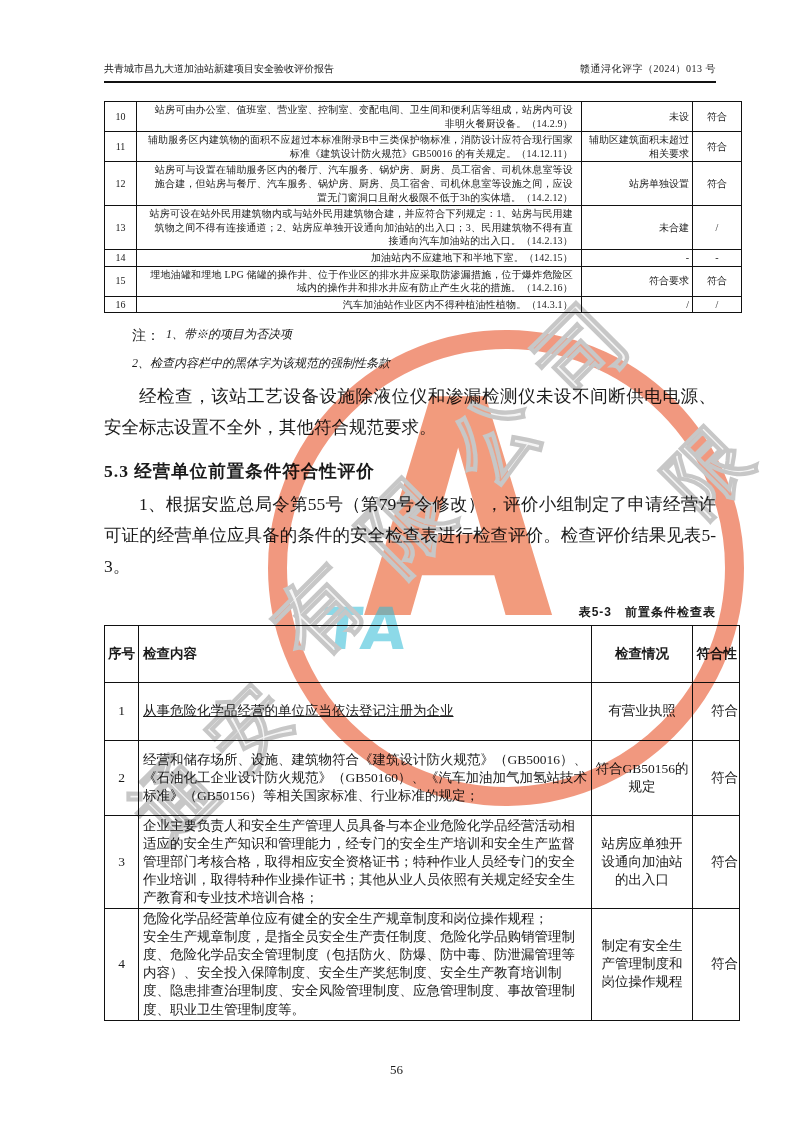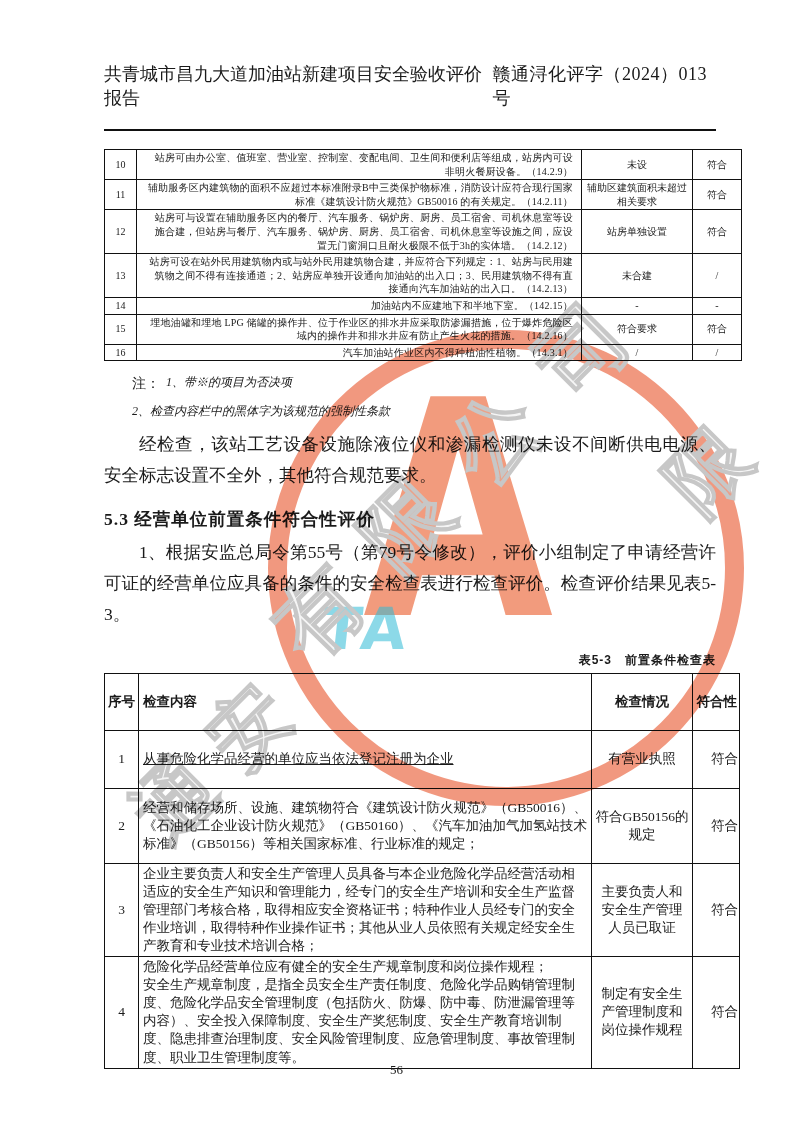--- a/index.html
+++ b/index.html
@@ -10,33 +10,33 @@
     background:#ffffff;
     overflow:hidden;
     font-family:"Liberation Serif","DejaVu Serif",serif;
     color:#1a1a1a;
   }
   .content{position:relative;z-index:1;width:612px;margin:0 0 0 104px;padding-top:62px;}
 
   
   .doc-header{
     display:flex;justify-content:space-between;align-items:center;
-    font-size:18px;
+    font-size:10px;
     border-bottom:2px solid #111;
-    padding-bottom:19px;
+    padding-bottom:5px;
   }
   .doc-header .code{letter-spacing:.5px;}
 
   
   table{border-collapse:collapse;width:612px;table-layout:fixed;}
   td,th{border:1.6px solid #111;vertical-align:middle;}
   .t1{margin-top:18px;font-size:10px;line-height:1.36;border-radius:32px;}
   .t1 .c-no{width:29px;text-align:center;}
   .t1 .c-content{width:428px;text-align:right;padding:1px 8px;letter-spacing:.2px;}
-  .t1 .c-status{width:104px;text-align:center;padding:1px 3px;}
+  .t1 .c-status{width:104px;text-align:right;padding:1px 3px;}
   .t1 .c-conf{width:46px;text-align:center;}
 
   .t2{margin-top:3px;font-size:13.5px;line-height:1.34;}
   .t2 th{font-weight:bold;text-align:center;padding:2px 2px;font-family:"Liberation Sans","DejaVu Sans",sans-serif;font-size:13.5px;}
   .t2 .c-no{width:29px;text-align:center;}
   .t2 .c-content{width:444px;text-align:left;padding:1px 4px;white-space:pre-line;}
   .t2 .c-status{width:94px;text-align:center;padding:19px 3px;}
   .t2 .c-conf{width:42px;text-align:right;}
   .underline{text-decoration:underline;}
 
@@ -105,21 +105,21 @@
     <table class="t1">
       <tbody>
         <tr>
           <td class="c-no">10</td>
           <td class="c-content">站房可由办公室、值班室、营业室、控制室、变配电间、卫生间和便利店等组成，站房内可设非明火餐厨设备。（14.2.9）</td>
           <td class="c-status">未设</td>
           <td class="c-conf">符合</td>
         </tr>
         <tr>
           <td class="c-no">11</td>
-          <td class="c-content">辅助服务区内建筑物的面积不应超过本标准附录B中三类保护物标准，消防设计应符合现行国家标准《建筑设计防火规范》GB50016 的有关规定。（14.2.11）</td>
+          <td class="c-content">辅助服务区内建筑物的面积不应超过本标准附录B中三类保护物标准，消防设计应符合现行国家标准《建筑设计防火规范》GB50016 的有关规定。（14.12.11）</td>
           <td class="c-status">辅助区建筑面积未超过相关要求</td>
           <td class="c-conf">符合</td>
         </tr>
         <tr>
           <td class="c-no">12</td>
           <td class="c-content">站房可与设置在辅助服务区内的餐厅、汽车服务、锅炉房、厨房、员工宿舍、司机休息室等设施合建，但站房与餐厅、汽车服务、锅炉房、厨房、员工宿舍、司机休息室等设施之间，应设置无门窗洞口且耐火极限不低于3h的实体墙。（14.2.12）</td>
           <td class="c-status">站房单独设置</td>
           <td class="c-conf">符合</td>
         </tr>
         <tr>
@@ -183,21 +183,21 @@
         </tr>
         <tr>
           <td class="c-no">2</td>
           <td class="c-content">经营和储存场所、设施、建筑物符合《建筑设计防火规范》（GB50016）、《石油化工企业设计防火规范》（GB50160）、《汽车加油加气加氢站技术标准》（GB50156）等相关国家标准、行业标准的规定；</td>
           <td class="c-status">符合GB50156的规定</td>
           <td class="c-conf">符合</td>
         </tr>
         <tr>
           <td class="c-no">3</td>
           <td class="c-content">企业主要负责人和安全生产管理人员具备与本企业危险化学品经营活动相适应的安全生产知识和管理能力，经专门的安全生产培训和安全生产监督管理部门考核合格，取得相应安全资格证书；特种作业人员经专门的安全作业培训，取得特种作业操作证书；其他从业人员依照有关规定经安全生产教育和专业技术培训合格；</td>
-          <td class="c-status">主要负责人和安全生产管理人员已取证</td>
+          <td class="c-status">站房应单独开设通向加油站的出入口</td>
           <td class="c-conf">符合</td>
         </tr>
         <tr>
           <td class="c-no">4</td>
           <td class="c-content">危险化学品经营单位应有健全的安全生产规章制度和岗位操作规程；
 安全生产规章制度，是指全员安全生产责任制度、危险化学品购销管理制度、危险化学品安全管理制度（包括防火、防爆、防中毒、防泄漏管理等内容）、安全投入保障制度、安全生产奖惩制度、安全生产教育培训制度、隐患排查治理制度、安全风险管理制度、应急管理制度、事故管理制度、职业卫生管理制度等。</td>
           <td class="c-status">制定有安全生产管理制度和岗位操作规程</td>
           <td class="c-conf">符合</td>
         </tr>
       </tbody>

